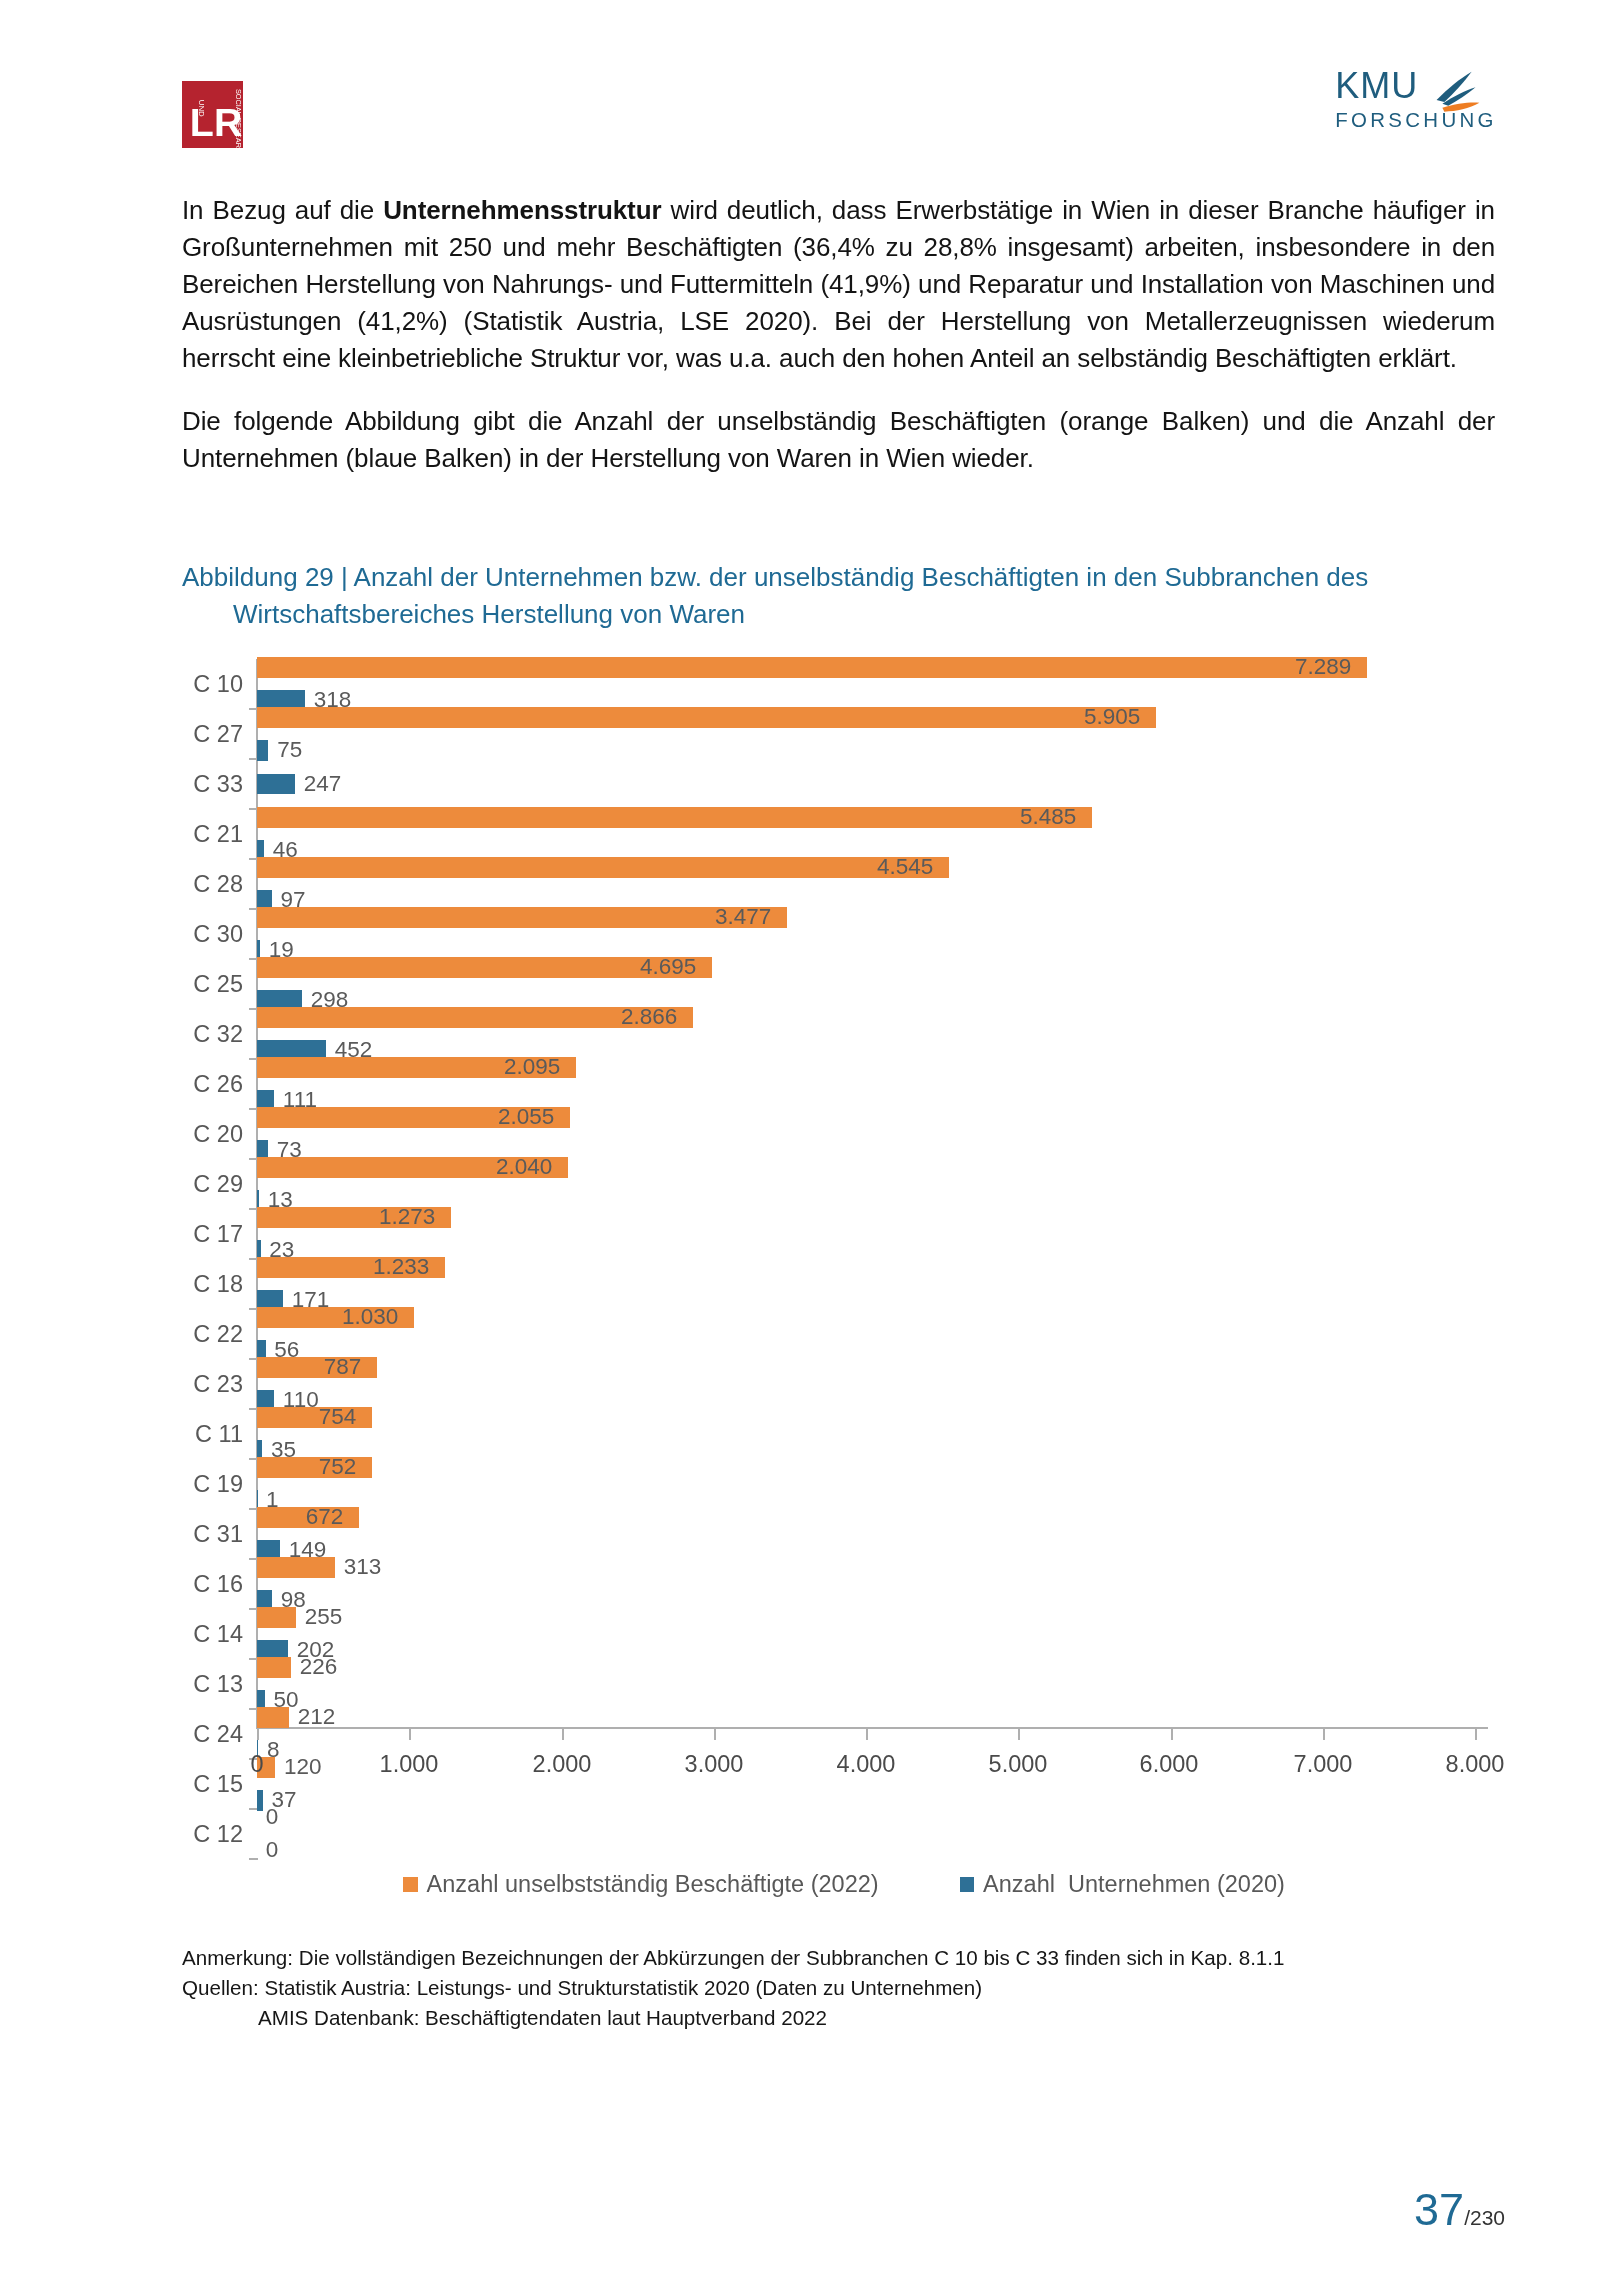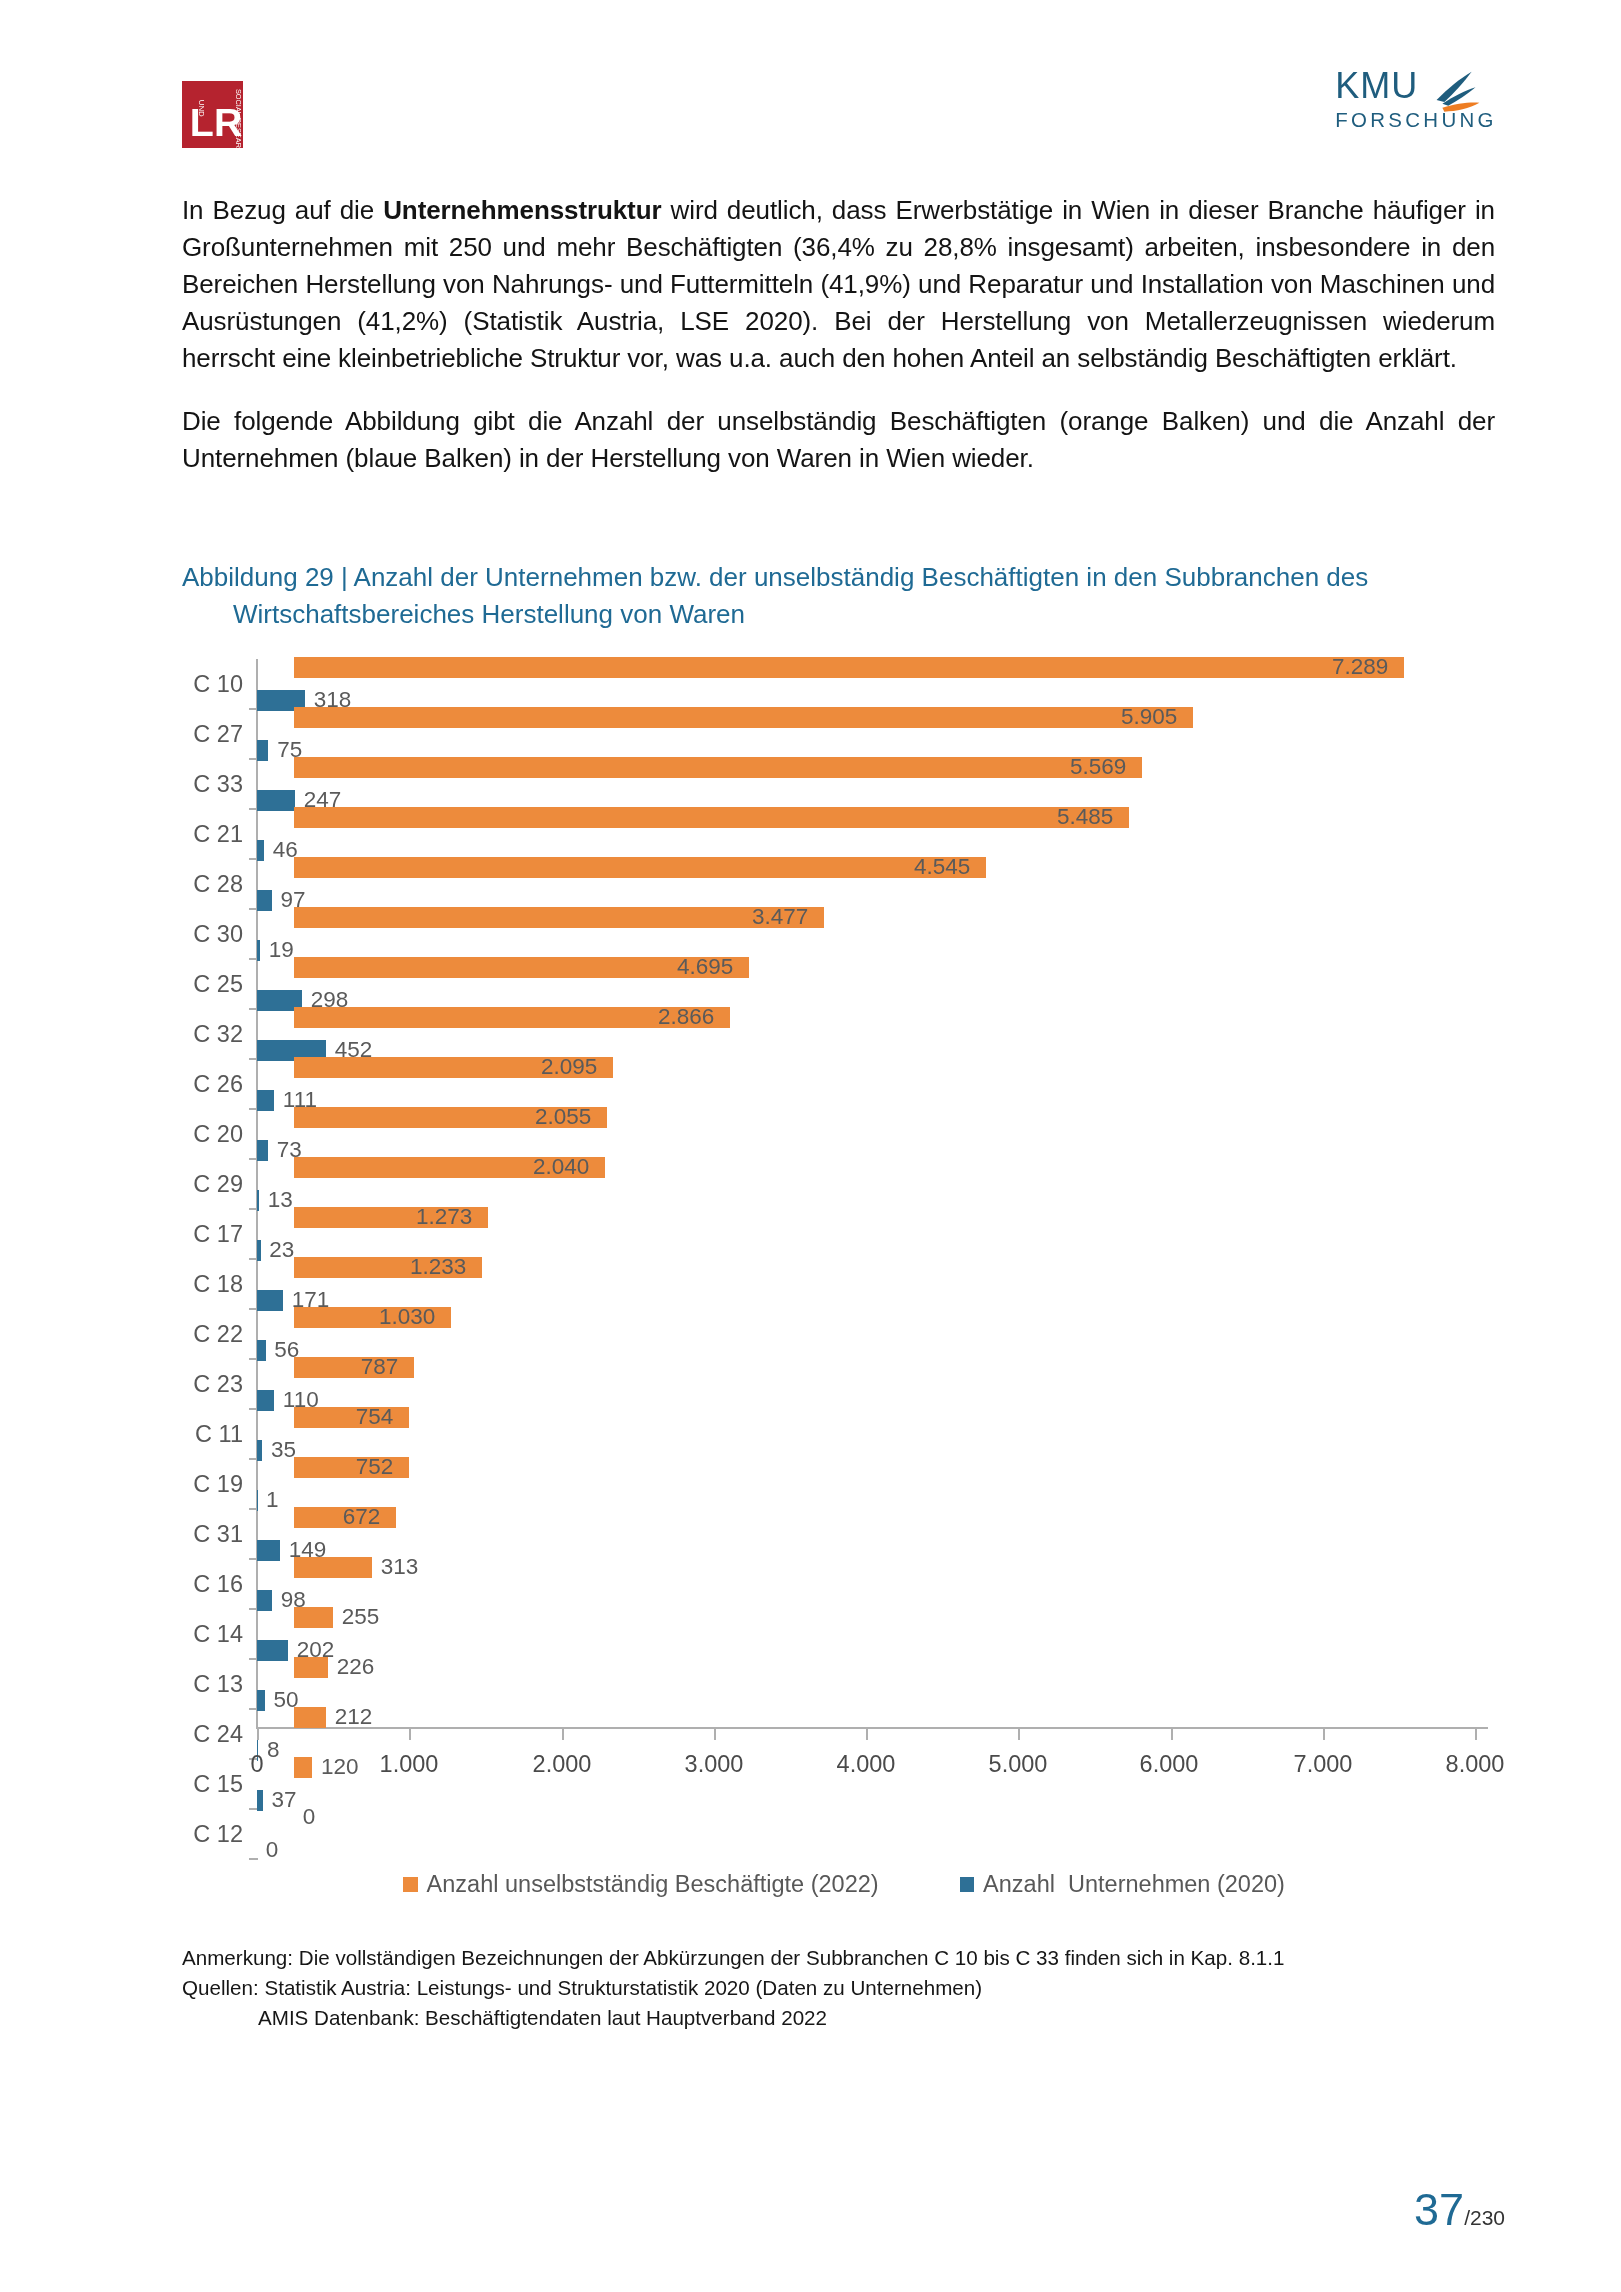--- a/index.html
+++ b/index.html
@@ -97,21 +97,21 @@
     position:absolute;left:67px;bottom:-1px;width:8.8px;height:2px;
     background:#AFAFAF;
   }
   .bars{
     position:absolute;left:75px;right:0;top:0;bottom:0;
     display:flex;flex-direction:column;justify-content:center;
   }
   .barline{
     display:flex;align-items:center;height:20.6px;
   }
-  .barline.first{margin-bottom:12px;padding-left:37px;}
+  .barline.first{margin-bottom:12px;}
   .bar{
     height:20.6px;
     flex:0 0 auto;
   }
   .bar.orange{background:#ED8B3C;}
   .bar.blue{background:#2E7096;}
   .bar-val{
     font-size:22.5px;color:#5a5a5a;
     font-stretch:condensed;
     white-space:nowrap;
@@ -238,24 +238,20 @@
               <div class="barline">
                 <div class="bar blue" style="width: 11.4px;"></div>
                 <span class="bar-val outside">75</span>
               </div>
             </div>
           </div>
           <div class="row">
             <div class="cat">C 33</div>
             <div class="tick"></div>
             <div class="bars">
-              <div class="barline first">
-                <div class="bar orange" style="width: 848px;"></div>
-                <span class="bar-val inside">5.569</span>
-              </div>
               <div class="barline">
                 <div class="bar blue" style="width: 38px;"></div>
                 <span class="bar-val outside">247</span>
               </div>
             </div>
           </div>
           <div class="row">
             <div class="cat">C 21</div>
             <div class="tick"></div>
             <div class="bars">

